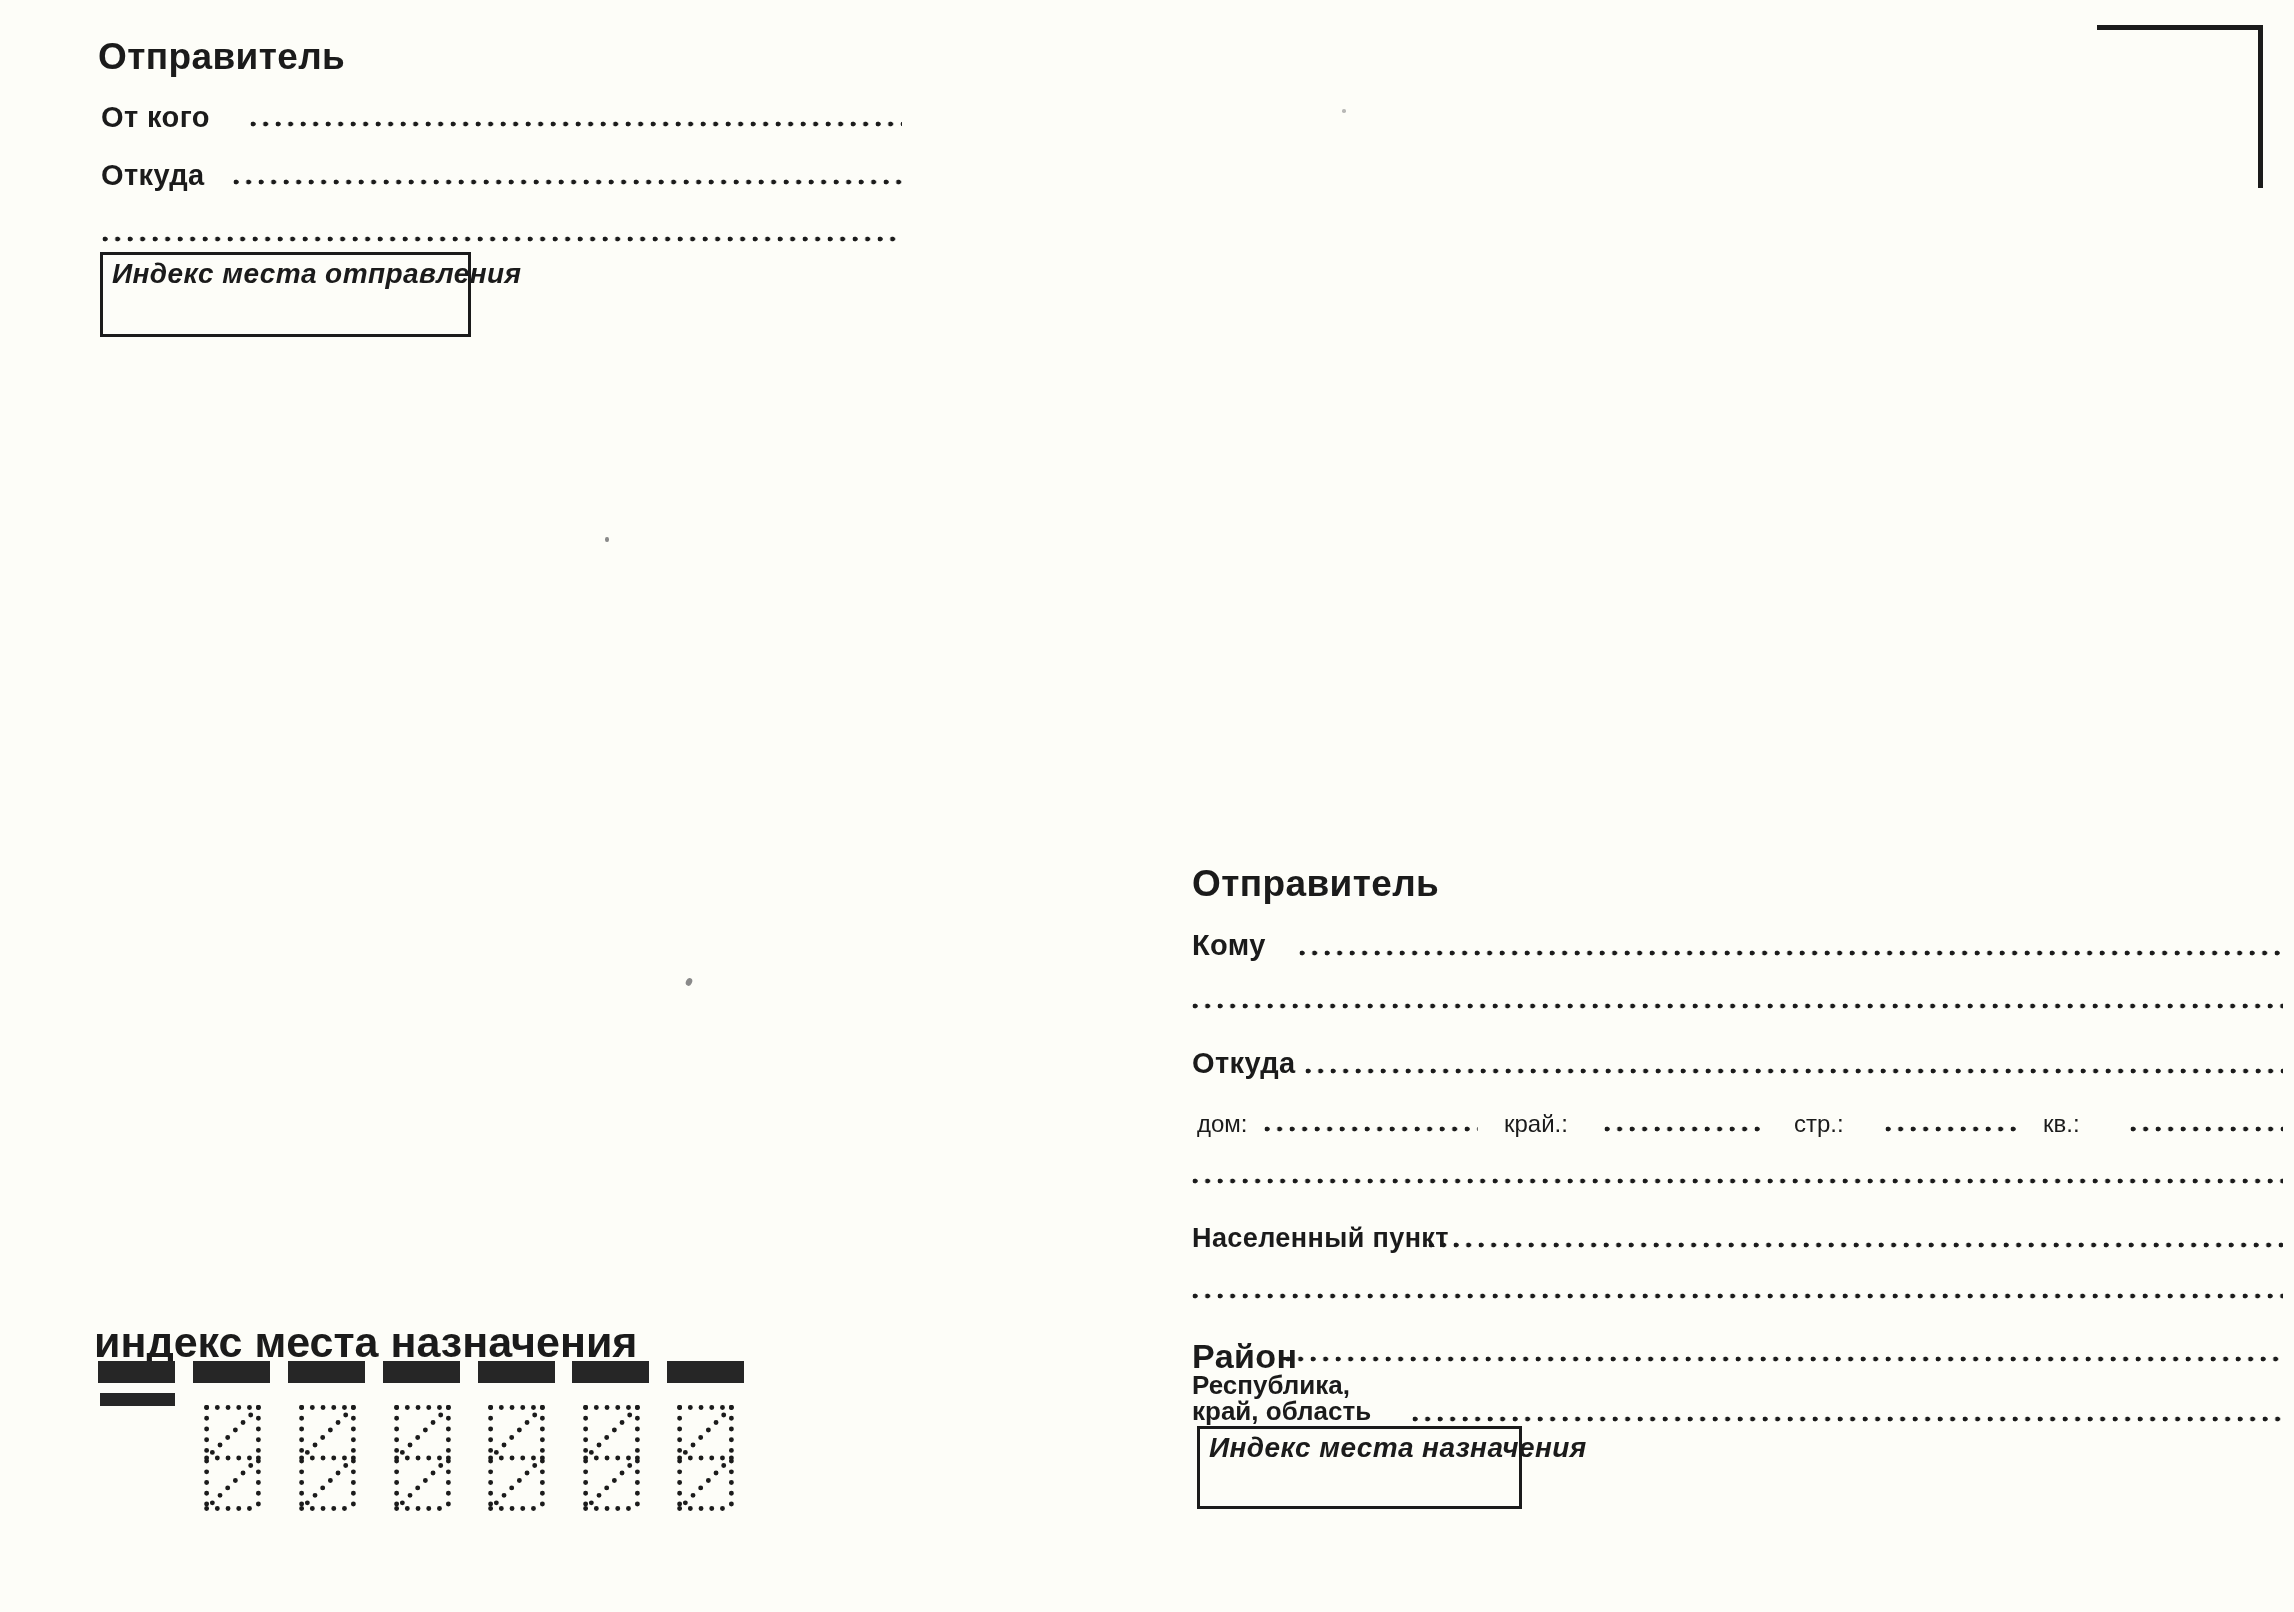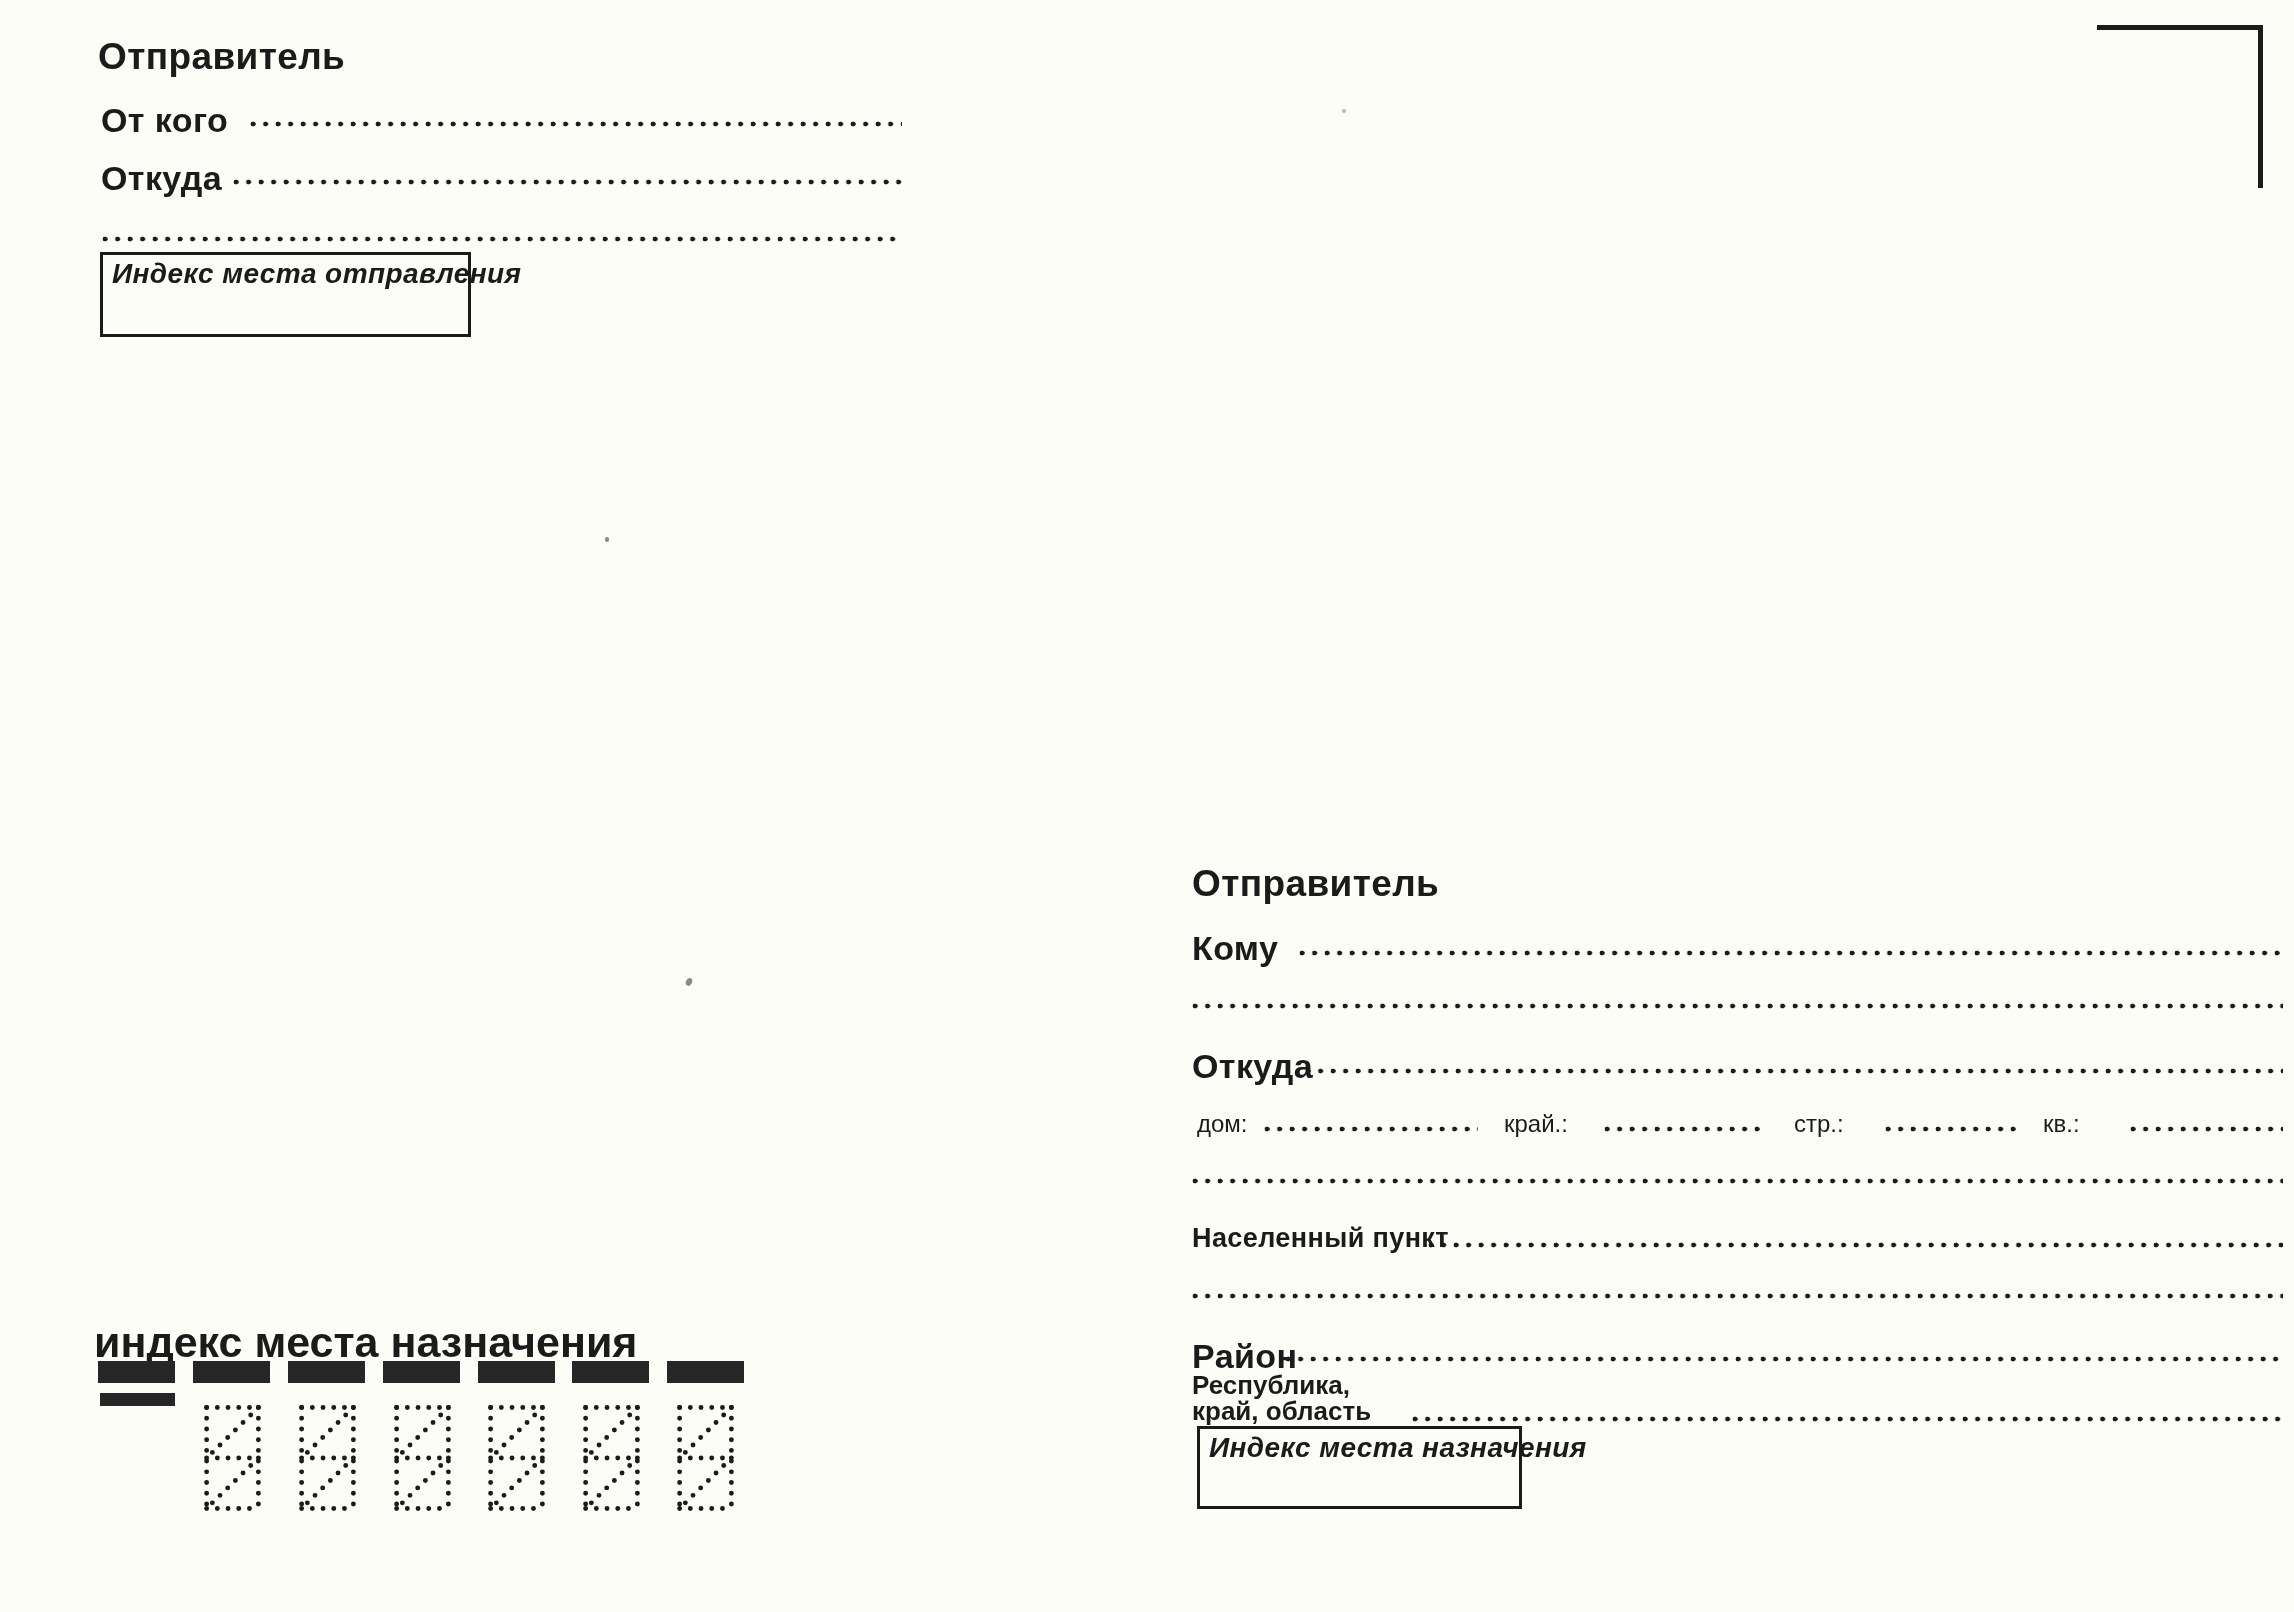--- a/index.html
+++ b/index.html
@@ -8,21 +8,21 @@
     --bar:#262626;
   }
   html,body{margin:0;padding:0;}
   body{
     width:2295px;height:1612px;position:relative;overflow:hidden;
     background:var(--paper);
     font-family:"Liberation Sans", sans-serif;
     color:var(--ink);
   }
   .abs{position:absolute;}
-  .lbl{position:absolute;font-size:34px;font-weight:700;letter-spacing:0.4px;white-space:nowrap;}
+  .lbl{position:absolute;font-size:29px;font-weight:700;letter-spacing:0.4px;white-space:nowrap;}
   .h1{position:absolute;font-size:37px;font-weight:700;letter-spacing:0.4px;white-space:nowrap;}
   .dotline{
     position:absolute;height:6.2px;
     background-image:radial-gradient(circle at 3.1px 3.1px, var(--ink) 2.2px, rgba(0,0,0,0) 2.8px);
     background-size:12.5px 6.2px;background-repeat:repeat-x;
   }
   .idxbox{
     position:absolute;border:3.6px solid var(--ink);background:transparent;
     box-sizing:border-box;
   }

